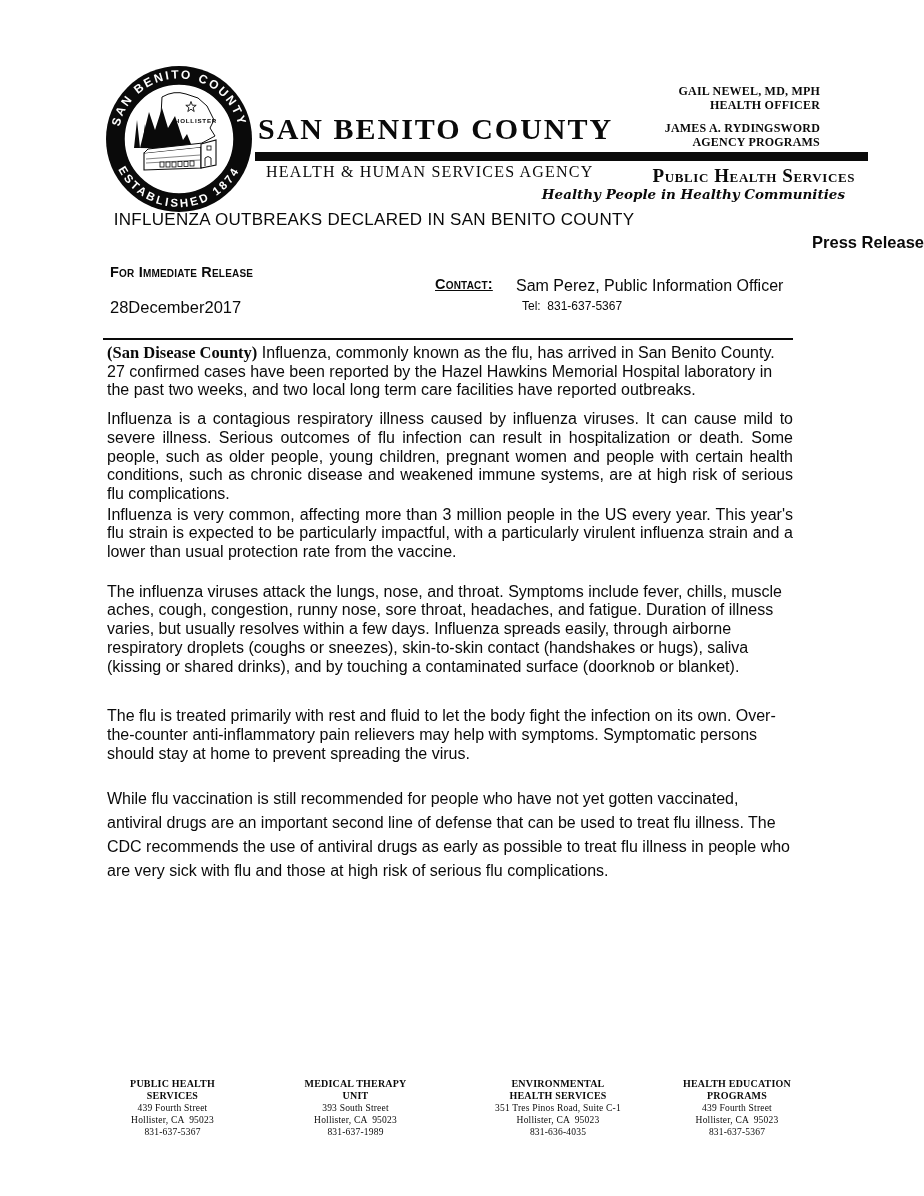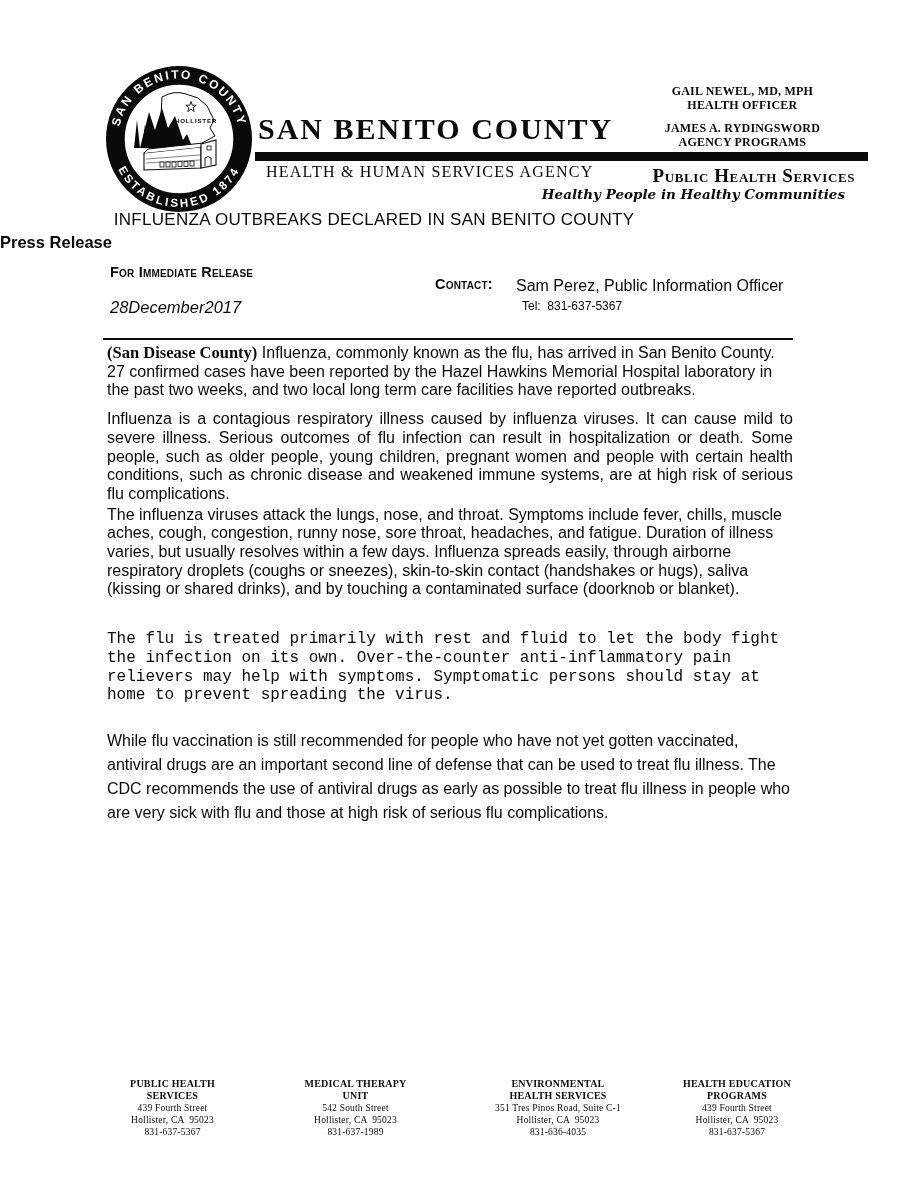--- a/index.html
+++ b/index.html
@@ -4,47 +4,47 @@
 <style>
   html,body{margin:0;padding:0;background:#fff;}
   body{width:924px;height:1196px;position:relative;font-family:"Liberation Sans",sans-serif;color:#0a0a0a;overflow:hidden;}
   .abs{position:absolute;}
 
   
   .seal{left:104px;top:64px;width:150px;height:150px;}
   .agency-title{left:258px;top:112px;font-family:"Liberation Serif",serif;font-weight:bold;font-size:30px;letter-spacing:2px;white-space:nowrap;}
   .header-bar{left:255px;top:152px;width:613px;height:9px;background:#0a0a0a;}
   .agency-subtitle{left:266px;top:163px;font-family:"Liberation Serif",serif;font-size:16px;letter-spacing:1.2px;white-space:nowrap;}
-  .officials{right:104px;top:84px;text-align:center;font-family:"Liberation Serif",serif;font-weight:bold;font-size:12px;line-height:14px;letter-spacing:0.2px;}
+  .officials{right:104px;top:84px;text-align:right;font-family:"Liberation Serif",serif;font-weight:bold;font-size:12px;line-height:14px;letter-spacing:0.2px;}
   .official{margin-bottom:9px;}
   .division{right:69px;top:165px;font-family:"Liberation Serif",serif;font-weight:bold;font-variant:small-caps;font-size:19px;letter-spacing:0.6px;white-space:nowrap;}
   .tagline{right:79px;top:186px;font-family:"DejaVu Serif",serif;font-style:italic;font-weight:bold;font-size:13.5px;white-space:nowrap;}
 
   
   .doc-title{left:0;top:210px;width:748px;text-align:center;font-size:17px;letter-spacing:0.3px;}
-  .doc-subtitle{left:0;top:233px;width:924px;text-align:left;font-size:16.5px;font-weight:bold;}
+  .doc-subtitle{left:0;top:233px;width:924px;text-align:right;font-size:16.5px;font-weight:bold;}
 
   
   .release-label{left:110px;top:264px;font-weight:bold;font-variant:small-caps;font-size:14.5px;letter-spacing:0.2px;}
-  .release-date{left:110px;top:298px;font-size:16.5px;font-style:italic;}
-  .contact-label{left:435px;top:276px;font-weight:bold;font-variant:small-caps;font-size:14.5px;letter-spacing:0.2px;}
+  .release-date{left:110px;top:298px;font-size:16.5px;}
+  .contact-label{left:435px;top:276px;font-weight:bold;font-variant:small-caps;font-size:14.5px;text-decoration:underline;letter-spacing:0.2px;}
   .contact-name{left:516px;top:277px;font-size:16px;}
   .contact-tel{left:522px;top:299px;font-size:12px;white-space:pre;}
   .rule{left:103px;top:338px;width:690px;height:2px;background:#0a0a0a;}
 
   
   .body-text{left:107px;top:344px;width:686px;font-size:16px;line-height:18.7px;}
   .body-text p{margin:0;}
   .lead{font-family:"Liberation Serif",serif;font-weight:bold;font-size:16.5px;}
   .p-1{margin-bottom:10px !important;}
   .p-2{margin-bottom:7px !important;}
   .p-3{margin-bottom:2px !important;text-align:justify;}
   .p-4{margin-bottom:21px !important;text-align:justify;}
   .p-5{margin-bottom:31px !important;}
-  .p-6{margin-bottom:24px !important;font-family:Liberation Mono, monospace;}
+  .p-6{margin-bottom:24px !important;}
   .p-7{line-height:24px;}
 
   
   .footer{left:0;top:1078px;width:924px;height:70px;font-family:"Liberation Serif",serif;text-align:center;}
   .dept{position:absolute;top:0;font-size:9.5px;line-height:12px;letter-spacing:0.2px;}
   .dept-1{left:95px;width:155px;}
   .dept-2{left:278px;width:155px;}
   .dept-3{left:478px;width:160px;}
   .dept-4{left:657px;width:160px;}
   .dept-name{font-weight:bold;font-size:10px;max-width:120px;margin:0 auto;}
@@ -120,35 +120,36 @@
   <div class="abs release-label">For Immediate Release</div>
   <div class="abs release-date">28December2017</div>
   <div class="abs contact-label">Contact:</div>
   <div class="abs contact-name">Sam Perez, Public Information Officer</div>
   <div class="abs contact-tel">Tel:  831-637-5367</div>
   <div class="abs rule"></div>
 
   <div class="abs body-text">
     <p class="p-1"><span class="lead">(San Disease County)</span> <span>Influenza, commonly known as the flu, has arrived in San Benito County. 27 confirmed cases have been reported by the Hazel Hawkins Memorial Hospital laboratory in the past two weeks, and two local long term care facilities have reported outbreaks.</span></p>
     <p class="p-3">Influenza is a contagious respiratory illness caused by influenza viruses. It can cause mild to severe illness. Serious outcomes of flu infection can result in hospitalization or death. Some people, such as older people, young children, pregnant women and people with certain health conditions, such as chronic disease and weakened immune systems, are at high risk of serious flu complications.</p>
+    <p class="p-4">Influenza is very common, affecting more than 3 million people in the US every year. This year's flu strain is expected to be particularly impactful, with a particularly virulent influenza strain and a lower than usual protection rate from the vaccine.</p>
     <p class="p-5">The influenza viruses attack the lungs, nose, and throat. Symptoms include fever, chills, muscle aches, cough, congestion, runny nose, sore throat, headaches, and fatigue. Duration of illness varies, but usually resolves within a few days. Influenza spreads easily, through airborne respiratory droplets (coughs or sneezes), skin-to-skin contact (handshakes or hugs), saliva (kissing or shared drinks), and by touching a contaminated surface (doorknob or blanket).</p>
     <p class="p-6">The flu is treated primarily with rest and fluid to let the body fight the infection on its own. Over-the-counter anti-inflammatory pain relievers may help with symptoms. Symptomatic persons should stay at home to prevent spreading the virus.</p>
     <p class="p-7">While flu vaccination is still recommended for people who have not yet gotten vaccinated, antiviral drugs are an important second line of defense that can be used to treat flu illness. The CDC recommends the use of antiviral drugs as early as possible to treat flu illness in people who are very sick with flu and those at high risk of serious flu complications.</p>
   </div>
 
   <div class="abs footer">
     <div class="dept dept-1">
       <div class="dept-name">PUBLIC HEALTH SERVICES</div>
       <div class="dept-street">439 Fourth Street</div>
       <div class="dept-city">Hollister, CA  95023</div>
       <div class="dept-phone">831-637-5367</div>
     </div>
     <div class="dept dept-2">
       <div class="dept-name">MEDICAL THERAPY UNIT</div>
-      <div class="dept-street">542 South Street</div>
+      <div class="dept-street">393 South Street</div>
       <div class="dept-city">Hollister, CA  95023</div>
       <div class="dept-phone">831-637-1989</div>
     </div>
     <div class="dept dept-3">
       <div class="dept-name">ENVIRONMENTAL HEALTH SERVICES</div>
       <div class="dept-street">351 Tres Pinos Road, Suite C-1</div>
       <div class="dept-city">Hollister, CA  95023</div>
       <div class="dept-phone">831-636-4035</div>
     </div>
     <div class="dept dept-4">

